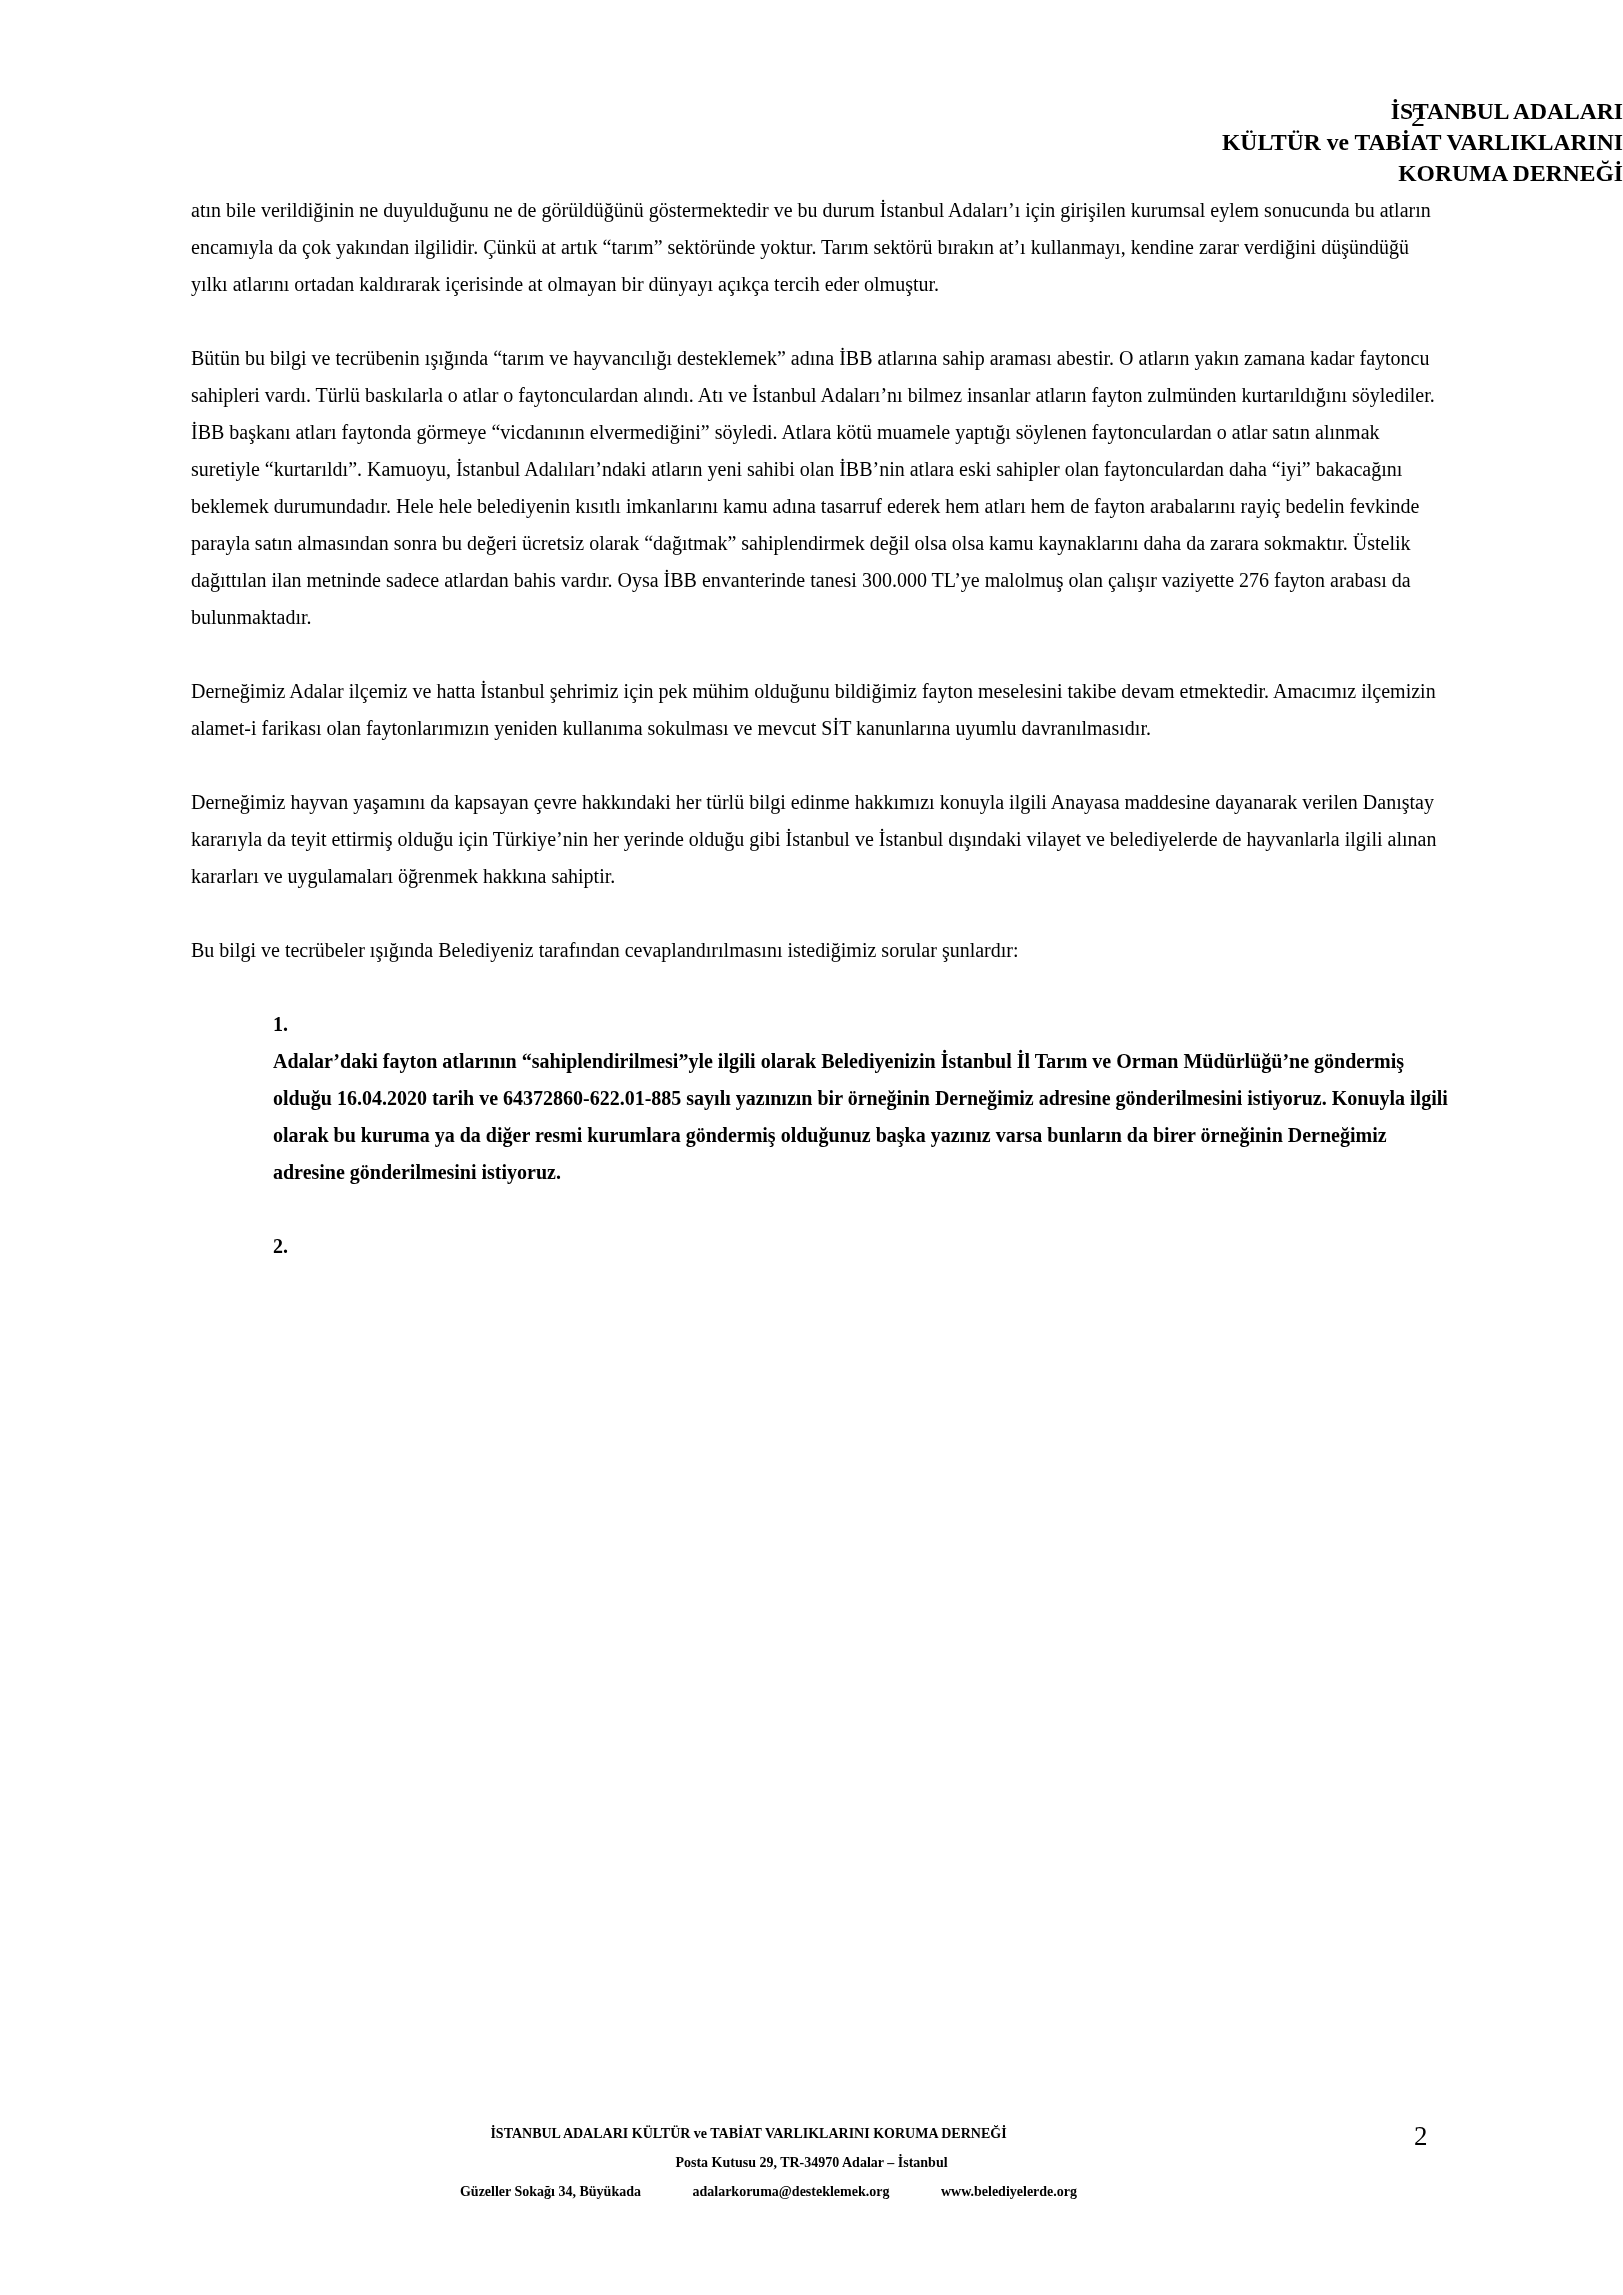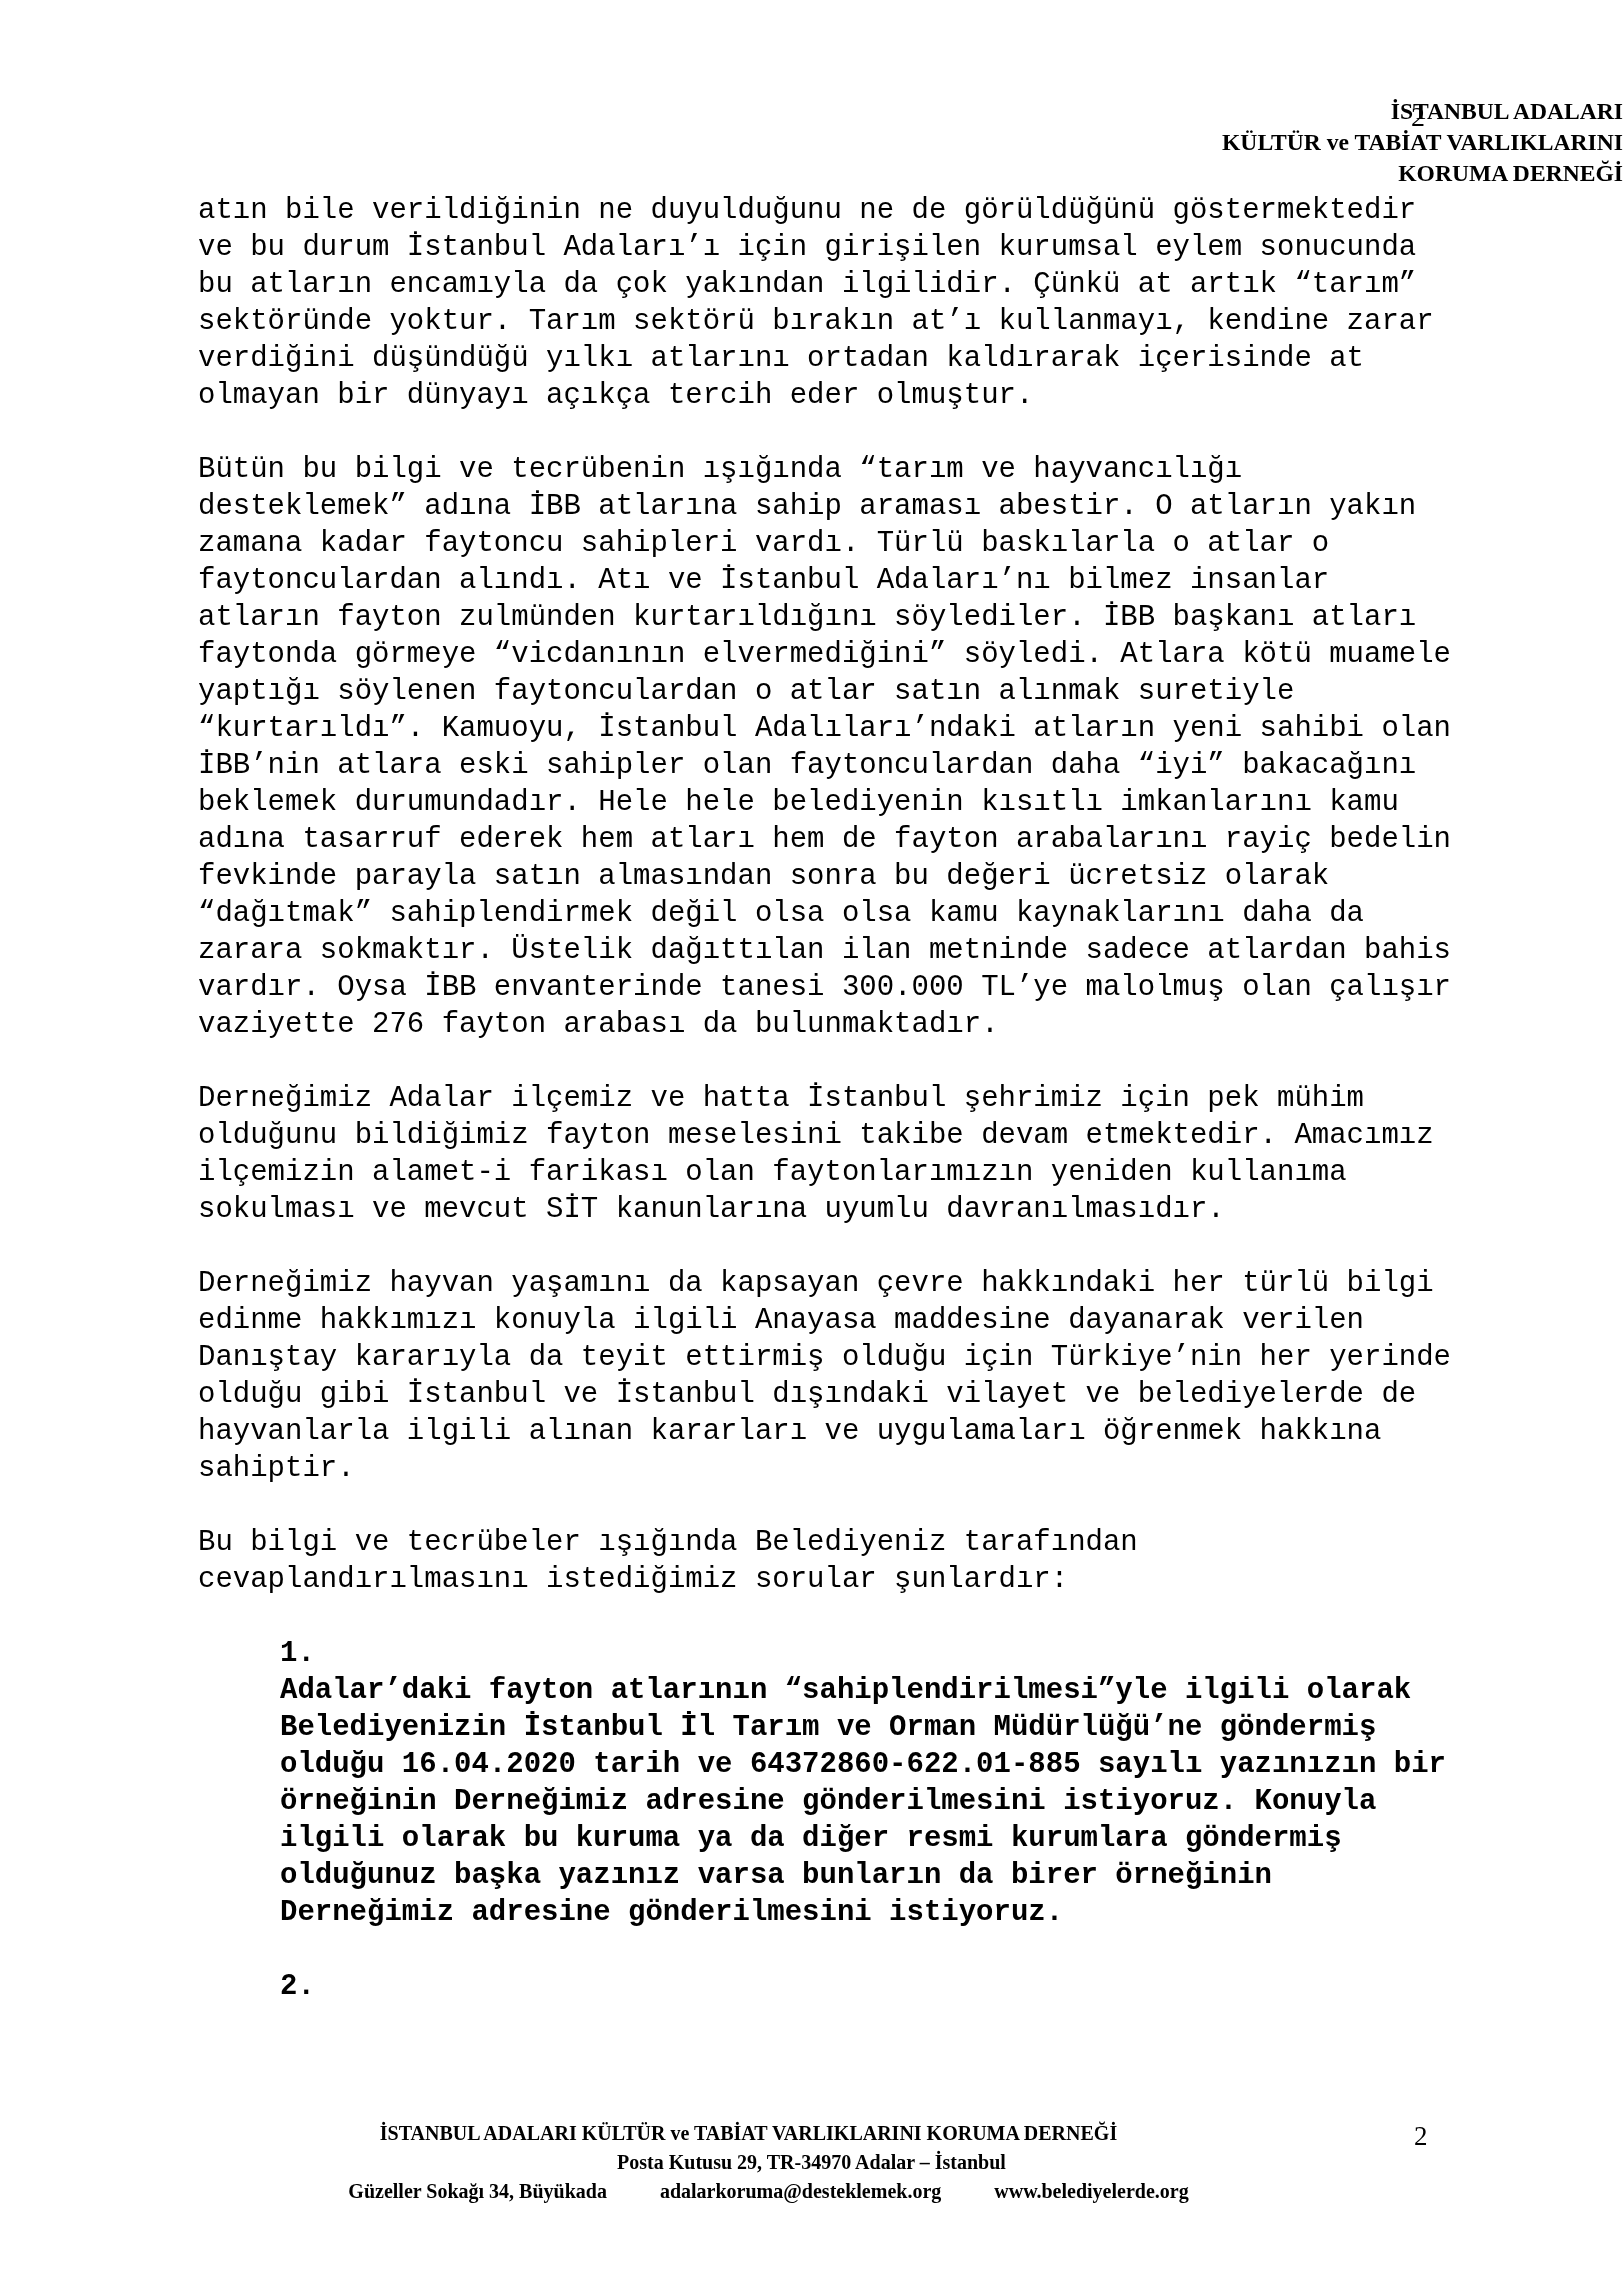--- a/index.html
+++ b/index.html
@@ -10,30 +10,30 @@
   }
   .header {
     position: absolute; left: 0; top: 96px; width: 1623px;
     text-align: right; font-weight: bold; font-size: 23.6px; line-height: 31px;
   }
   .header div { margin: 0; }
   .page-num-top {
     position: absolute; left: 1411px; top: 99px; font-size: 28px; line-height: 35px;
   }
   .content {
-    position: absolute; left: 198px; top: 192px; width: 1257px;
-    font-size: 29px; line-height: 37px; font-family: Liberation Mono, monospace;
+    position: absolute; left: 191px; top: 192px; width: 1257px;
+    font-size: 20px; line-height: 37px;
   }
   .para { margin: 0 0 37px 0; }
   .list { margin-left: 82px; font-weight: bold; margin-top: 7.9px; }
   .list-item { margin: 0 0 37px 0; }
   .list-num { display: block; }
   .footer {
     position: absolute; left: 0; top: 2119px; width: 1623px;
-    text-align: center; font-weight: bold; font-size: 20px; line-height: 29px;
+    text-align: center; font-weight: bold; font-size: 14px; line-height: 29px;
   }
   .footer .line1 { padding-right: 126px; }
   .footer .line3 span { margin: 0 24px; }
   .footer .line3 { padding-right: 86px; }
   .page-num-bottom {
     position: absolute; left: 1414px; top: 2121px; font-size: 27px; line-height: 31px;
   }
 </style>
 </head>
 <body>

